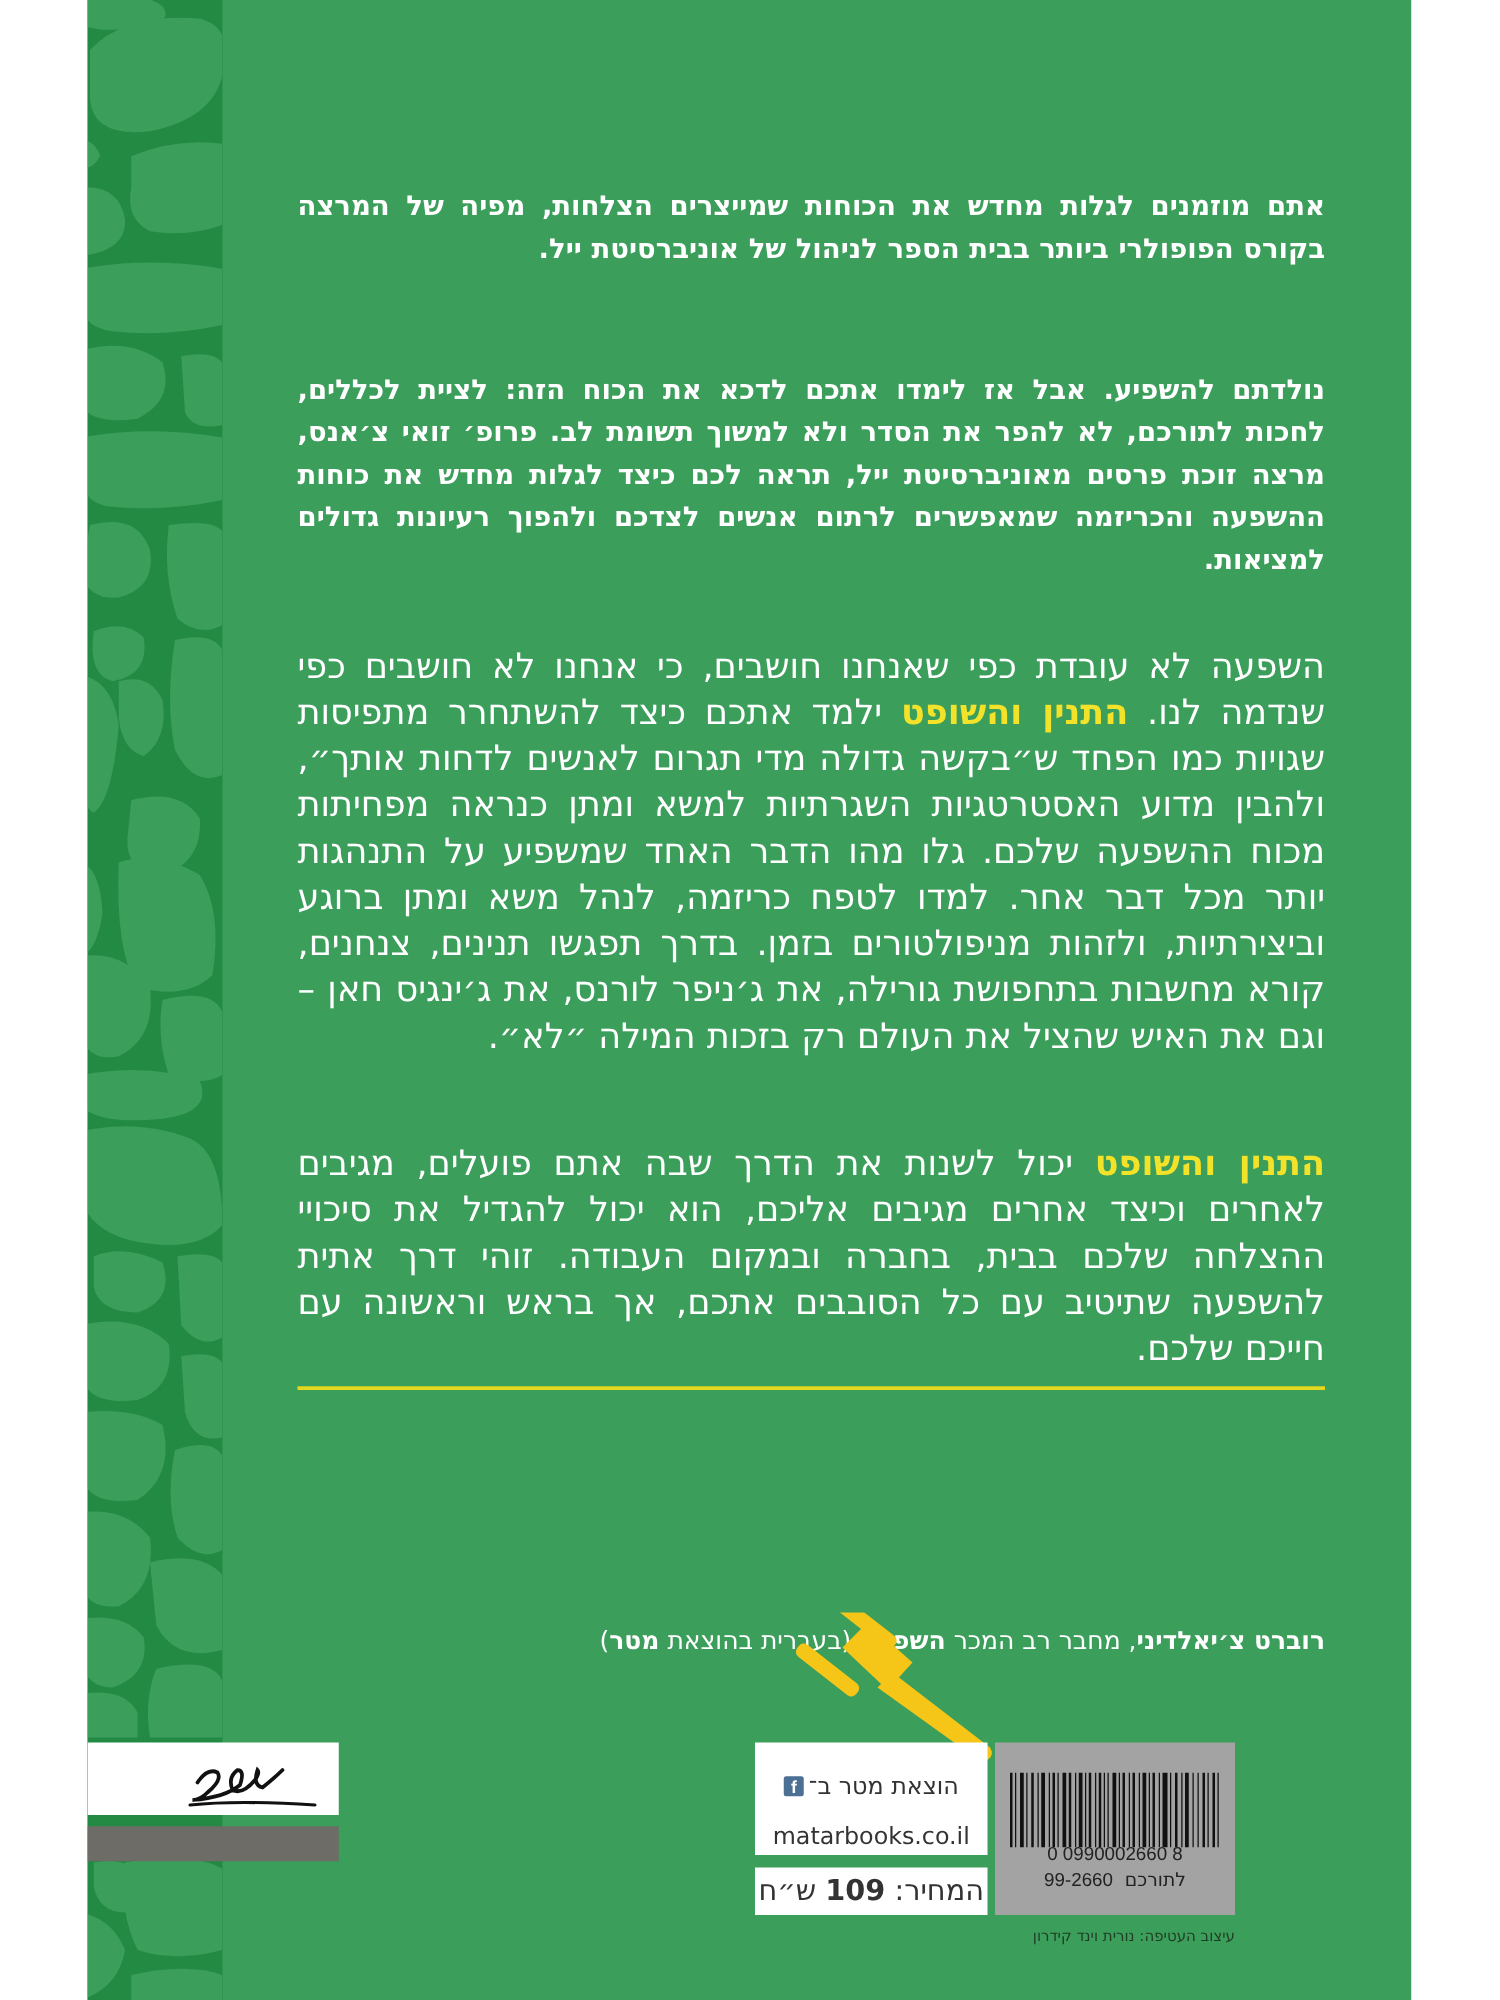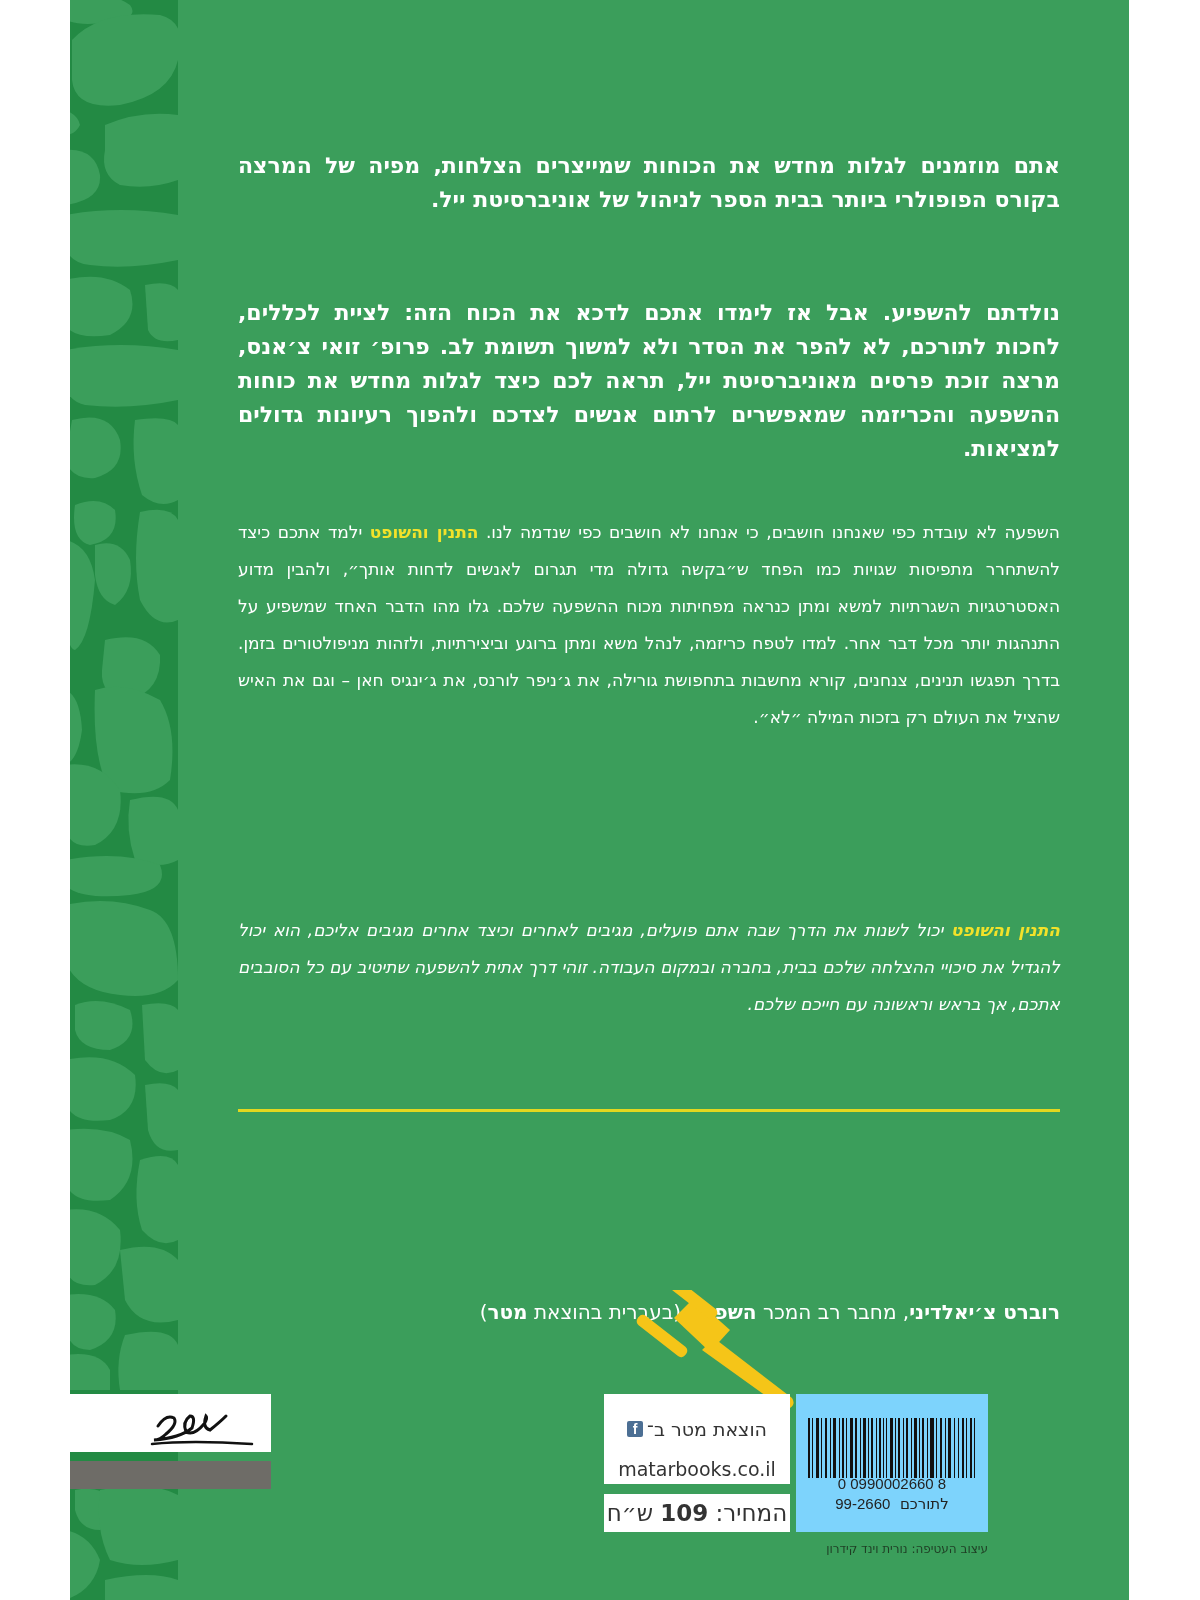--- a/index.html
+++ b/index.html
@@ -13,26 +13,26 @@
       background: #3b9e5b; overflow: hidden;
     }
     .spine {
       position: absolute; left: 0; top: 0; width: 108px; height: 1600px;
       background: #238a44; overflow: hidden;
     }
     .spine svg { position: absolute; left: 0; top: 0; }
     .text-block {
       position: absolute; left: 168px; width: 822px;
       direction: rtl; text-align: justify; text-align-last: right;
-      color: #ffffff; font-size: 17px; line-height: 37px;
+      color: #ffffff; font-size: 28px; line-height: 37px;
     }
     .p1 { top: 149px; font-weight: bold; font-size: 22px; line-height: 34px; }
     .p2 { top: 296px; font-weight: bold; font-size: 22px; line-height: 34px; }
     .p3 { top: 514px; }
-    .p4 { top: 912px; font-style: italic; }
+    .p4 { top: 912px; }
     .hl { color: #f2e22a; font-weight: bold; }
     .divider {
       position: absolute; left: 168px; width: 822px; top: 1109px; height: 3px;
       background: #e3d71f;
     }
     .quote {
       position: absolute; left: 168px; width: 822px; top: 1126px;
       direction: rtl; text-align: justify; text-align-last: right;
       color: #ffffff; font-size: 20px; line-height: 32px;
     }
@@ -54,21 +54,21 @@
     }
     .pub-url { font-size: 19px; margin-top: 18px; direction: ltr; }
     .price-box {
       position: absolute; left: 534px; top: 1494px; width: 186px; height: 38px;
       background: #fff; direction: rtl; text-align: center; color: #333;
       font-size: 23px; line-height: 38px;
     }
     .price-box b { font-weight: bold; }
     .barcode-box {
       position: absolute; left: 726px; top: 1394px; width: 192px; height: 138px;
-      background: #7dd3fc;
+      background: #a3a3a3;
     }
     .barcode { position: absolute; left: 12px; top: 24px; }
     .barcode-num {
       position: absolute; left: 0; width: 192px; top: 81px; text-align: center;
       font-size: 15px; color: #222; font-family: "Liberation Sans", sans-serif;
     }
     .barcode-code {
       position: absolute; left: 0; width: 192px; top: 101px; text-align: center;
       font-size: 15px; color: #222; direction: rtl;
     }

